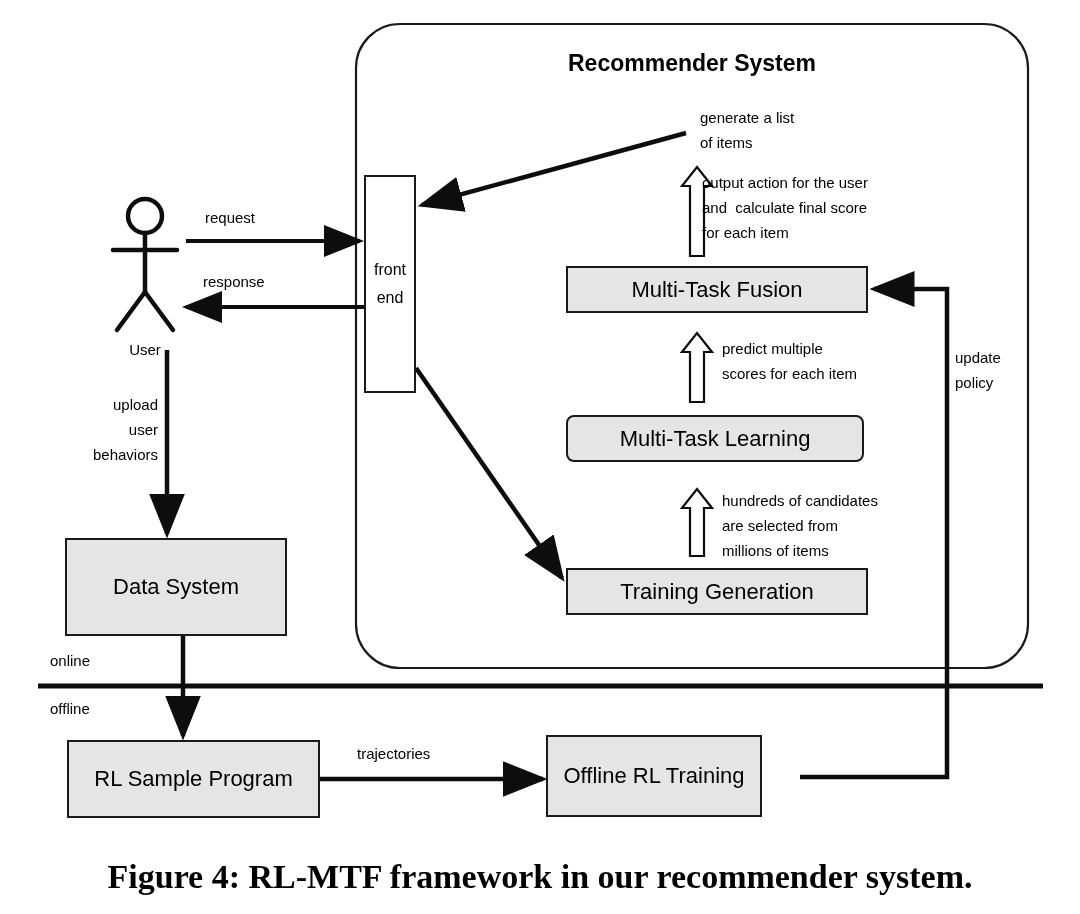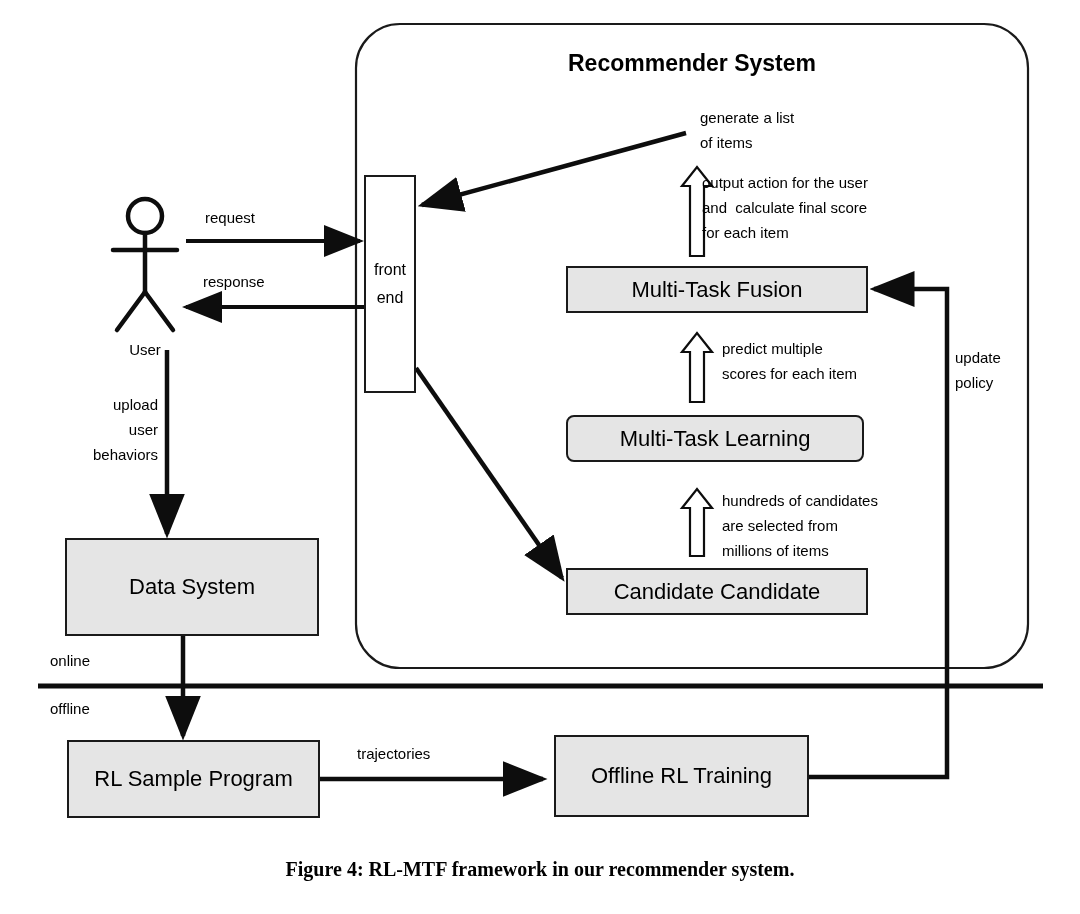--- a/index.html
+++ b/index.html
@@ -8,21 +8,21 @@
   svg#wires{position:absolute;left:0;top:0;width:1080px;height:914px;}
   .lbl{position:absolute;font-family:"Liberation Sans",sans-serif;font-size:15px;line-height:25px;color:#000;white-space:pre;}
   .boxed{position:absolute;border:2px solid #1a1a1a;background:#e5e5e5;
          display:flex;align-items:center;justify-content:center;
          font-size:22px;font-family:"Liberation Sans",sans-serif;color:#000;box-sizing:border-box;}
   .frontend{position:absolute;border:2px solid #1a1a1a;background:#fff;
          display:flex;flex-direction:column;align-items:center;justify-content:center;
          font-size:16px;line-height:28px;box-sizing:border-box;}
   .title{position:absolute;font-weight:bold;font-size:23px;font-family:"Liberation Sans",sans-serif;}
   .caption{position:absolute;left:0;width:1080px;text-align:center;
-           font-family:"Liberation Serif",serif;font-weight:bold;font-size:20px;color:#000;}
+           font-family:"Liberation Serif",serif;font-weight:bold;font-size:34px;color:#000;}
   .ralign{text-align:right;}
 </style>
 </head>
 <body>
 
 <div id="stage">
 
   <svg id="wires" viewBox="0 0 1080 914" xmlns="http://www.w3.org/2000/svg">
     <defs>
       <marker id="ah" markerWidth="10" markerHeight="8" refX="9" refY="4" orient="auto" markerUnits="strokeWidth">
@@ -78,27 +78,27 @@
 
   <div class="frontend" style="left:364px;top:175px;width:52px;height:218px;">
     <span>front</span>
     <span>end</span>
   </div>
 
   <div class="boxed" style="left:566px;top:266px;width:302px;height:47px;">Multi-Task Fusion</div>
 
   <div class="boxed" style="left:566px;top:415px;width:298px;height:47px;border-radius:8px;">Multi-Task Learning</div>
 
-  <div class="boxed" style="left:566px;top:568px;width:302px;height:47px;">Candidate Candidate</div>
+  <div class="boxed" style="left:566px;top:568px;width:302px;height:47px;">Training Generation</div>
 
-  <div class="boxed" style="left:65px;top:538px;width:254px;height:98px;">Data System</div>
+  <div class="boxed" style="left:65px;top:538px;width:222px;height:98px;">Data System</div>
 
   <div class="boxed" style="left:67px;top:740px;width:253px;height:78px;">RL Sample Program</div>
 
-  <div class="boxed" style="left:546px;top:735px;width:255px;height:82px;margin-left:8px;">Offline RL Training</div>
+  <div class="boxed" style="left:546px;top:735px;width:216px;height:82px;">Offline RL Training</div>
 
   <div class="lbl" style="left:105px;top:337px;width:80px;text-align:center;">User</div>
 
   <div class="lbl" style="left:205px;top:205px;">request</div>
 
   <div class="lbl" style="left:203px;top:269px;">response</div>
 
   <div class="lbl ralign" style="left:0px;top:392px;width:158px;">upload
 user
 behaviors</div>

